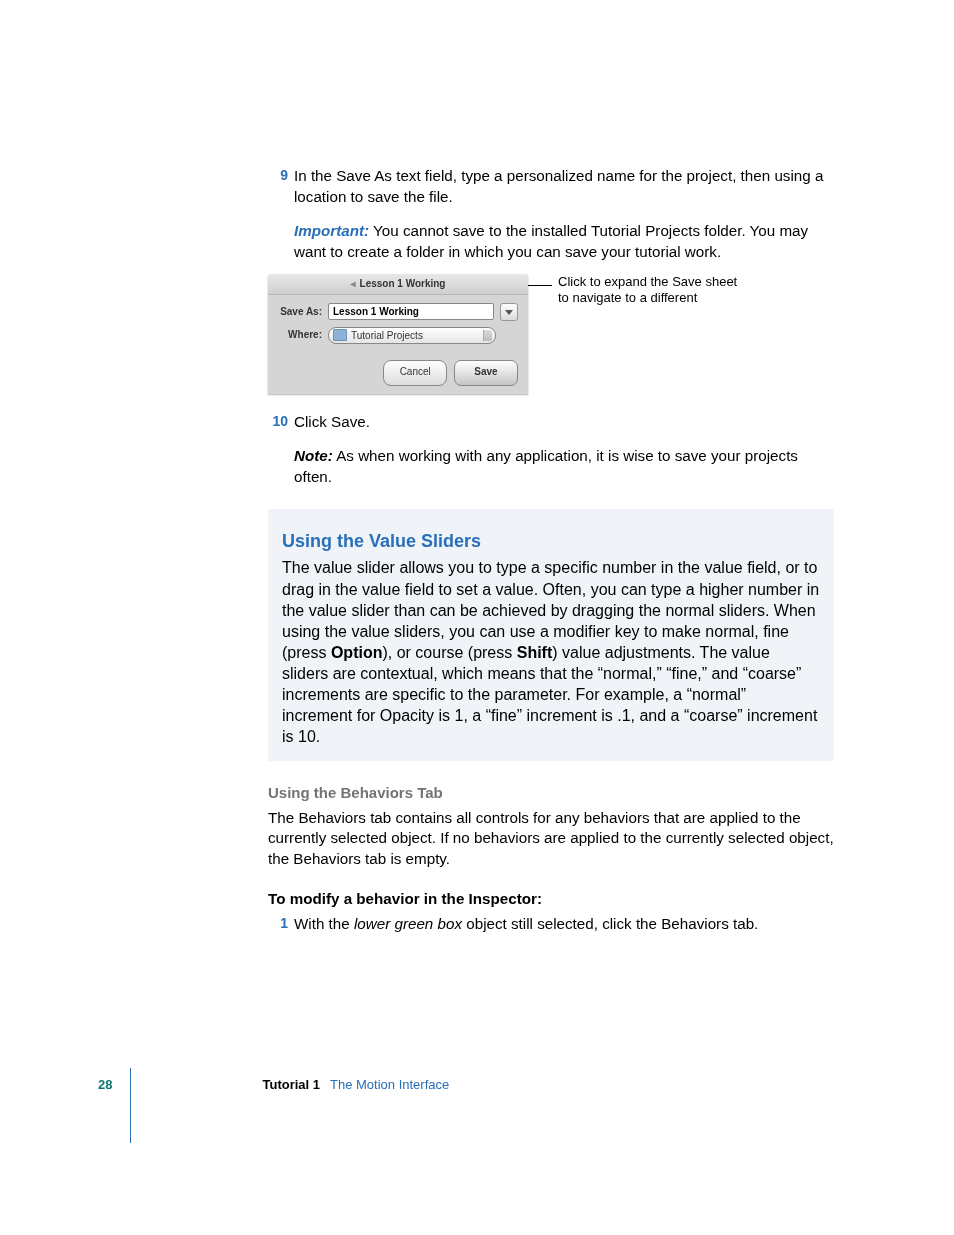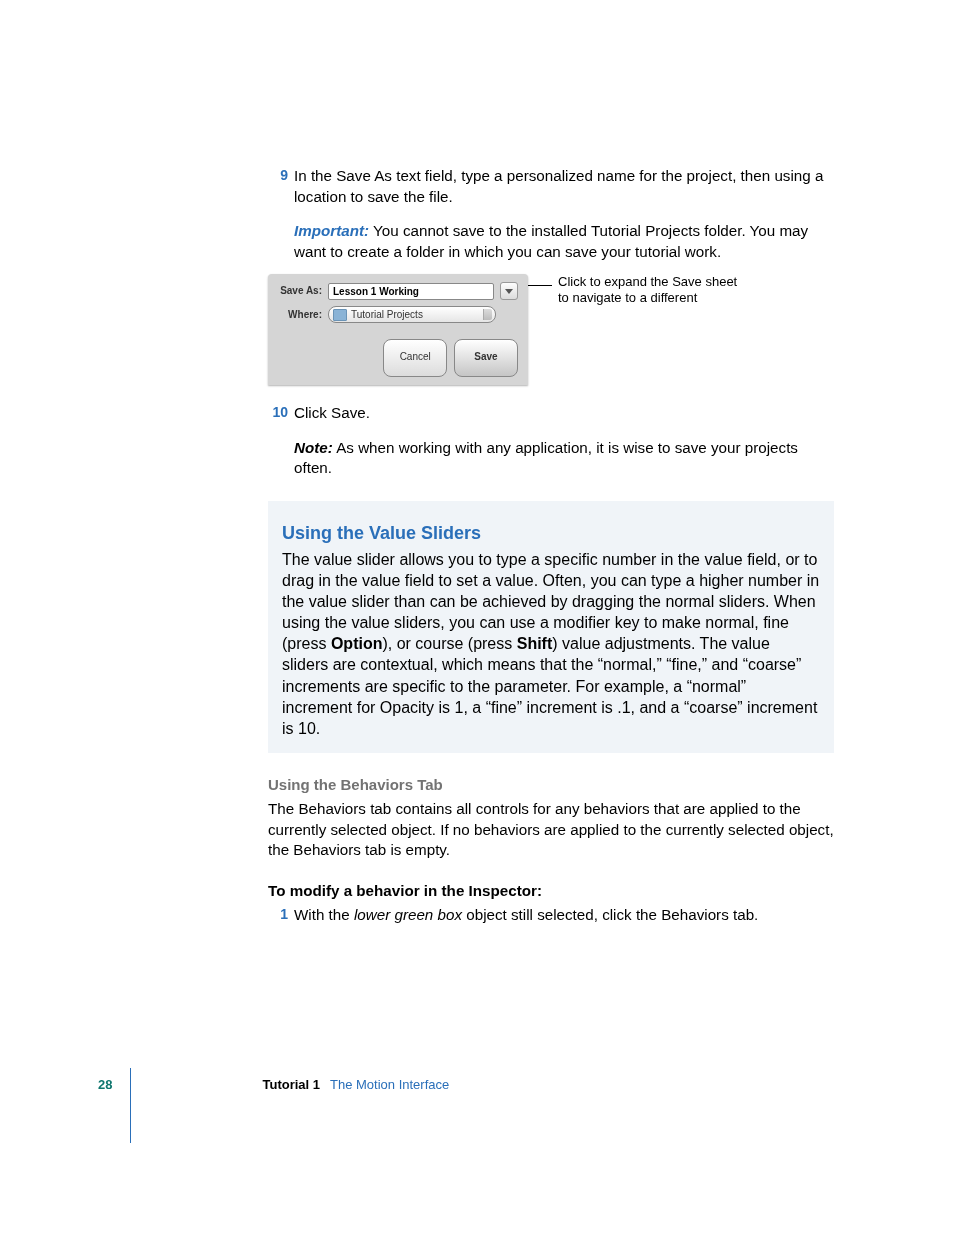--- a/index.html
+++ b/index.html
@@ -89,24 +89,24 @@
   }
   .disclosure::after {
     content:""; position:absolute; left:4px; top:6px; width:0; height:0;
     border-left:4px solid transparent; border-right:4px solid transparent;
     border-top:5px solid #555;
   }
   .sheet-buttons { text-align:right; padding:0 10px 8px 0; }
   .aqua-btn {
     display:inline-block; min-width:46px; height:16px; line-height:14px;
     font-size:10px; text-align:center; border:1px solid #888;
-    border-radius:8px; padding:10px 8px; margin-left:4px;
+    border-radius:8px; padding:4px 8px; margin-left:4px;
     background:linear-gradient(#fff,#dcdcdc);
   }
-  .aqua-btn.default { background:linear-gradient(#fff,#c5c5c5); font-weight:700; }
+  .aqua-btn.default { background:linear-gradient(#fff,#c5c5c5); font-weight:700;border-radius:7px; }
   .callout-line {
     width:24px; border-top:1px solid #000; margin-top:11px;
   }
   .callout-text { font-size:13px; margin-left:6px; line-height:1.25; width:220px; }
   .sidebar-box {
     background:#f0f4f8; padding:20px 14px 14px 14px; margin:12px 0 0 0;
   }
   .sidebar-heading { color:#2a6fb9; font-weight:700; font-size:18px; margin-bottom:4px; }
   .sidebar-body { font-size:16px; line-height:1.32; }
   .sub-heading { color:#737373; font-weight:700; font-size:15px; margin-top:22px; }
@@ -133,20 +133,23 @@
     <span>In the Save As text field, type a personalized name for the project, then using a location to save the file.</span>
   </div>
 
   <div class="indent" style="margin-bottom:12px;">
     <span class="bold" style="color:#2a6fb9; font-style:italic;">Important:</span>
     <span>You cannot save to the installed Tutorial Projects folder. You may want to create a folder in which you can save your tutorial work.</span>
   </div>
 
   <div class="figure-wrap">
     <div class="sheet">
+      <div class="sheet-title">
+        <span class="back-arrow">◂</span><span>Lesson 1 Working</span>
+      </div>
       <div class="sheet-body">
         <div class="sheet-row">
           <div class="sheet-label">Save As:</div>
           <div class="sheet-field">Lesson 1 Working</div>
           <div class="disclosure"></div>
         </div>
         <div class="sheet-row" style="padding-right:22px;align-items:center;">
           <div class="sheet-label">Where:</div>
           <div class="sheet-popup">
             <span class="folder-icon"></span>

